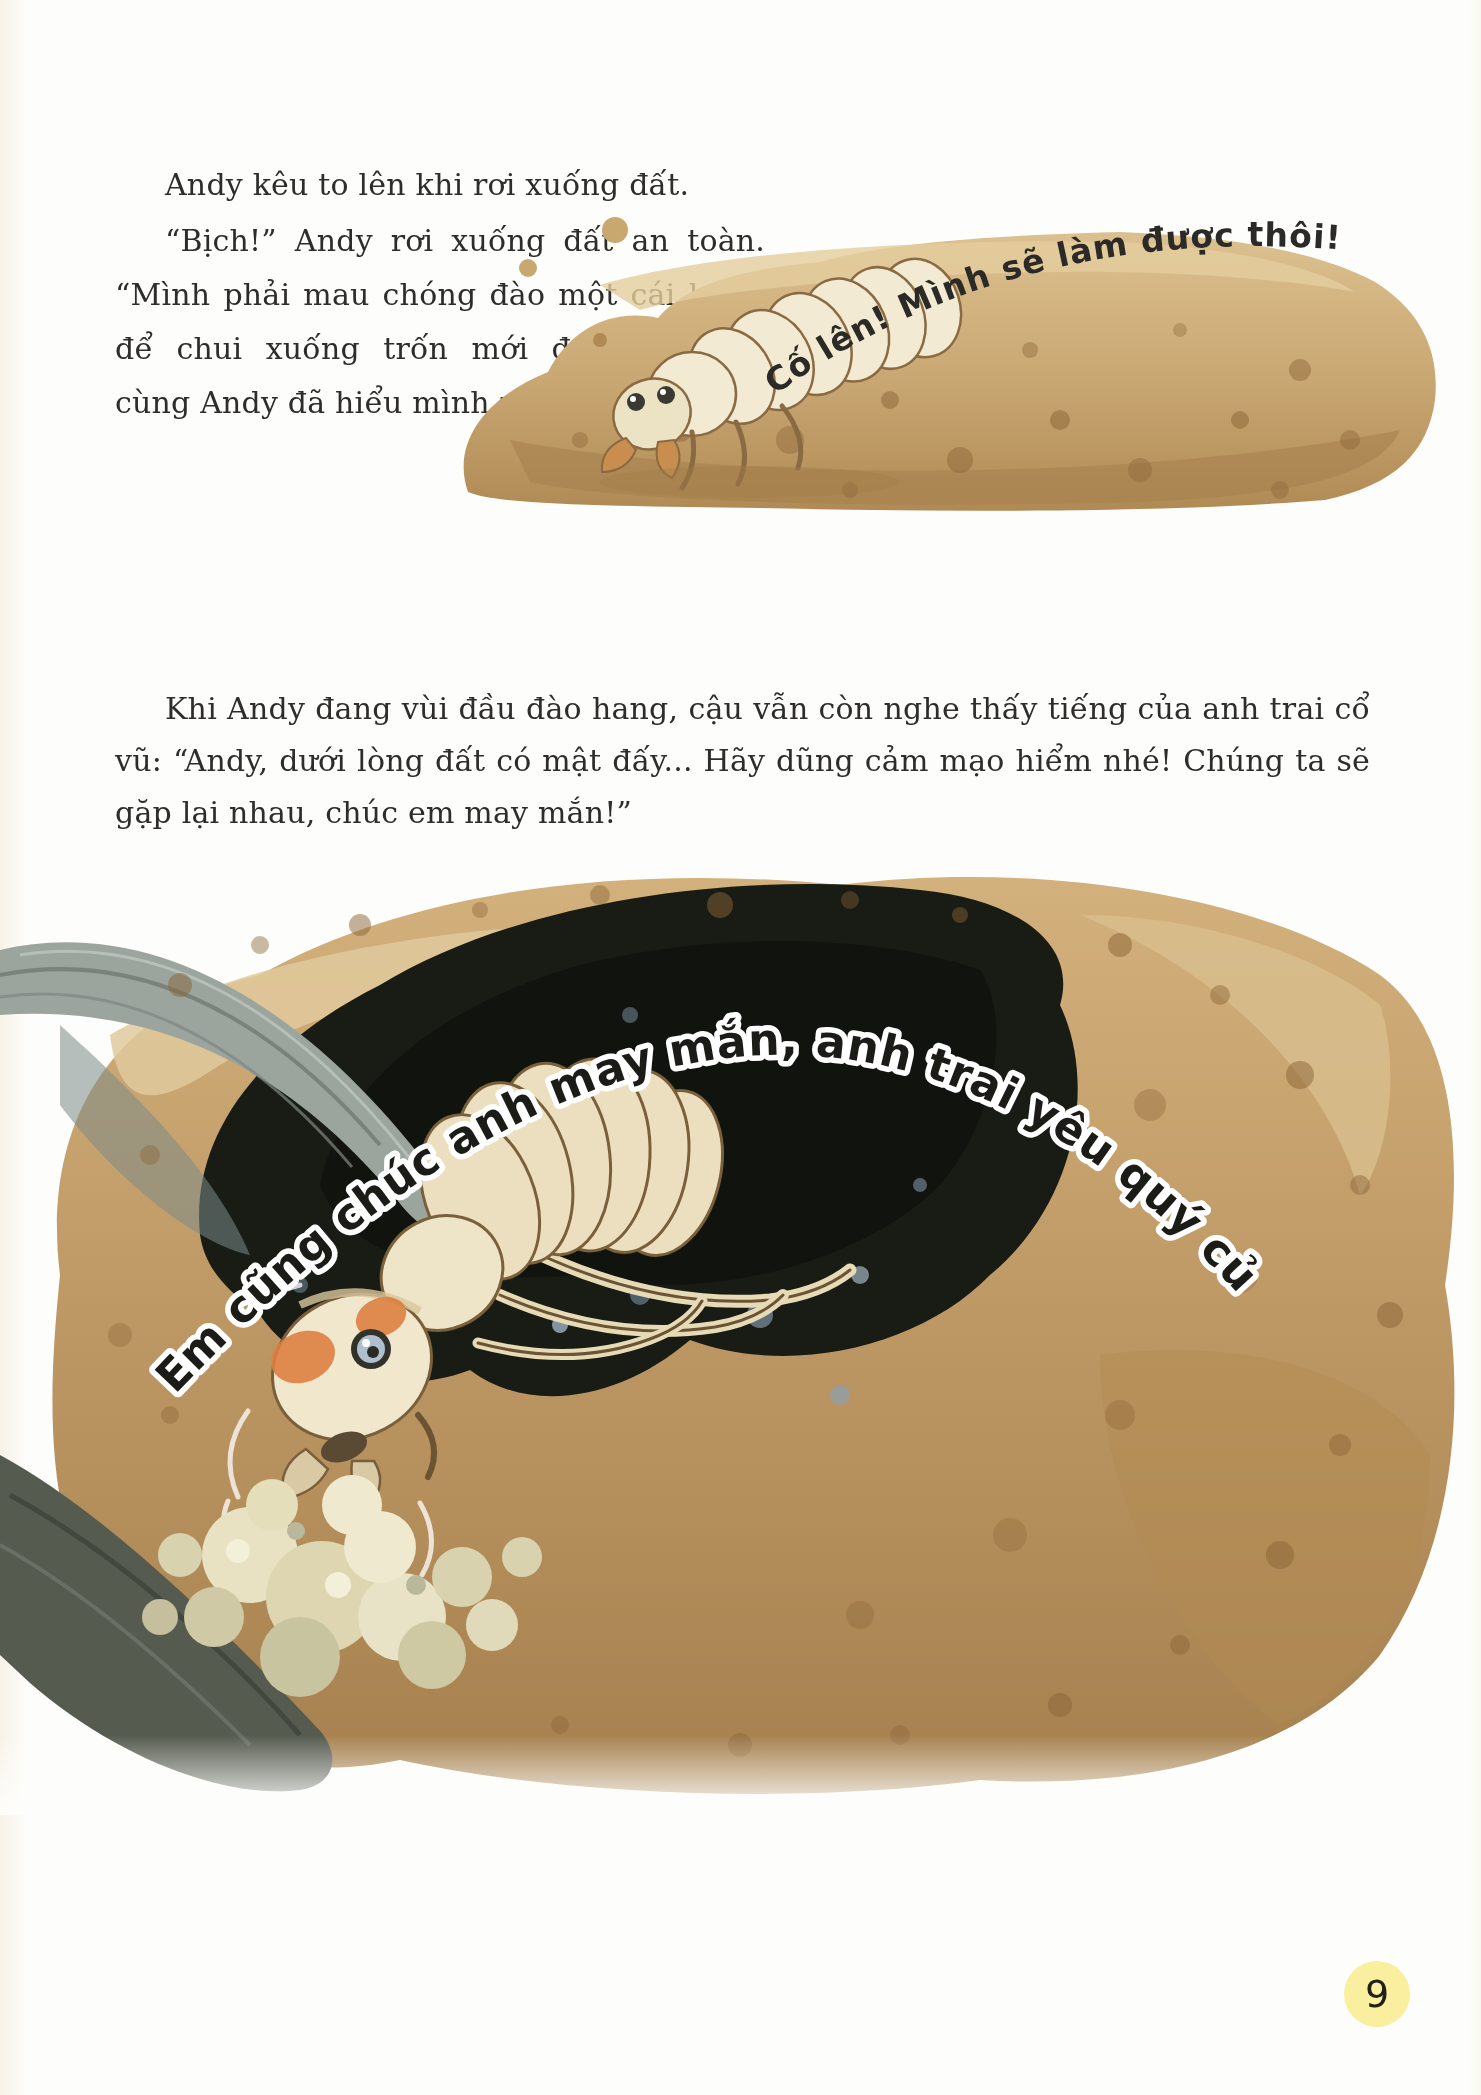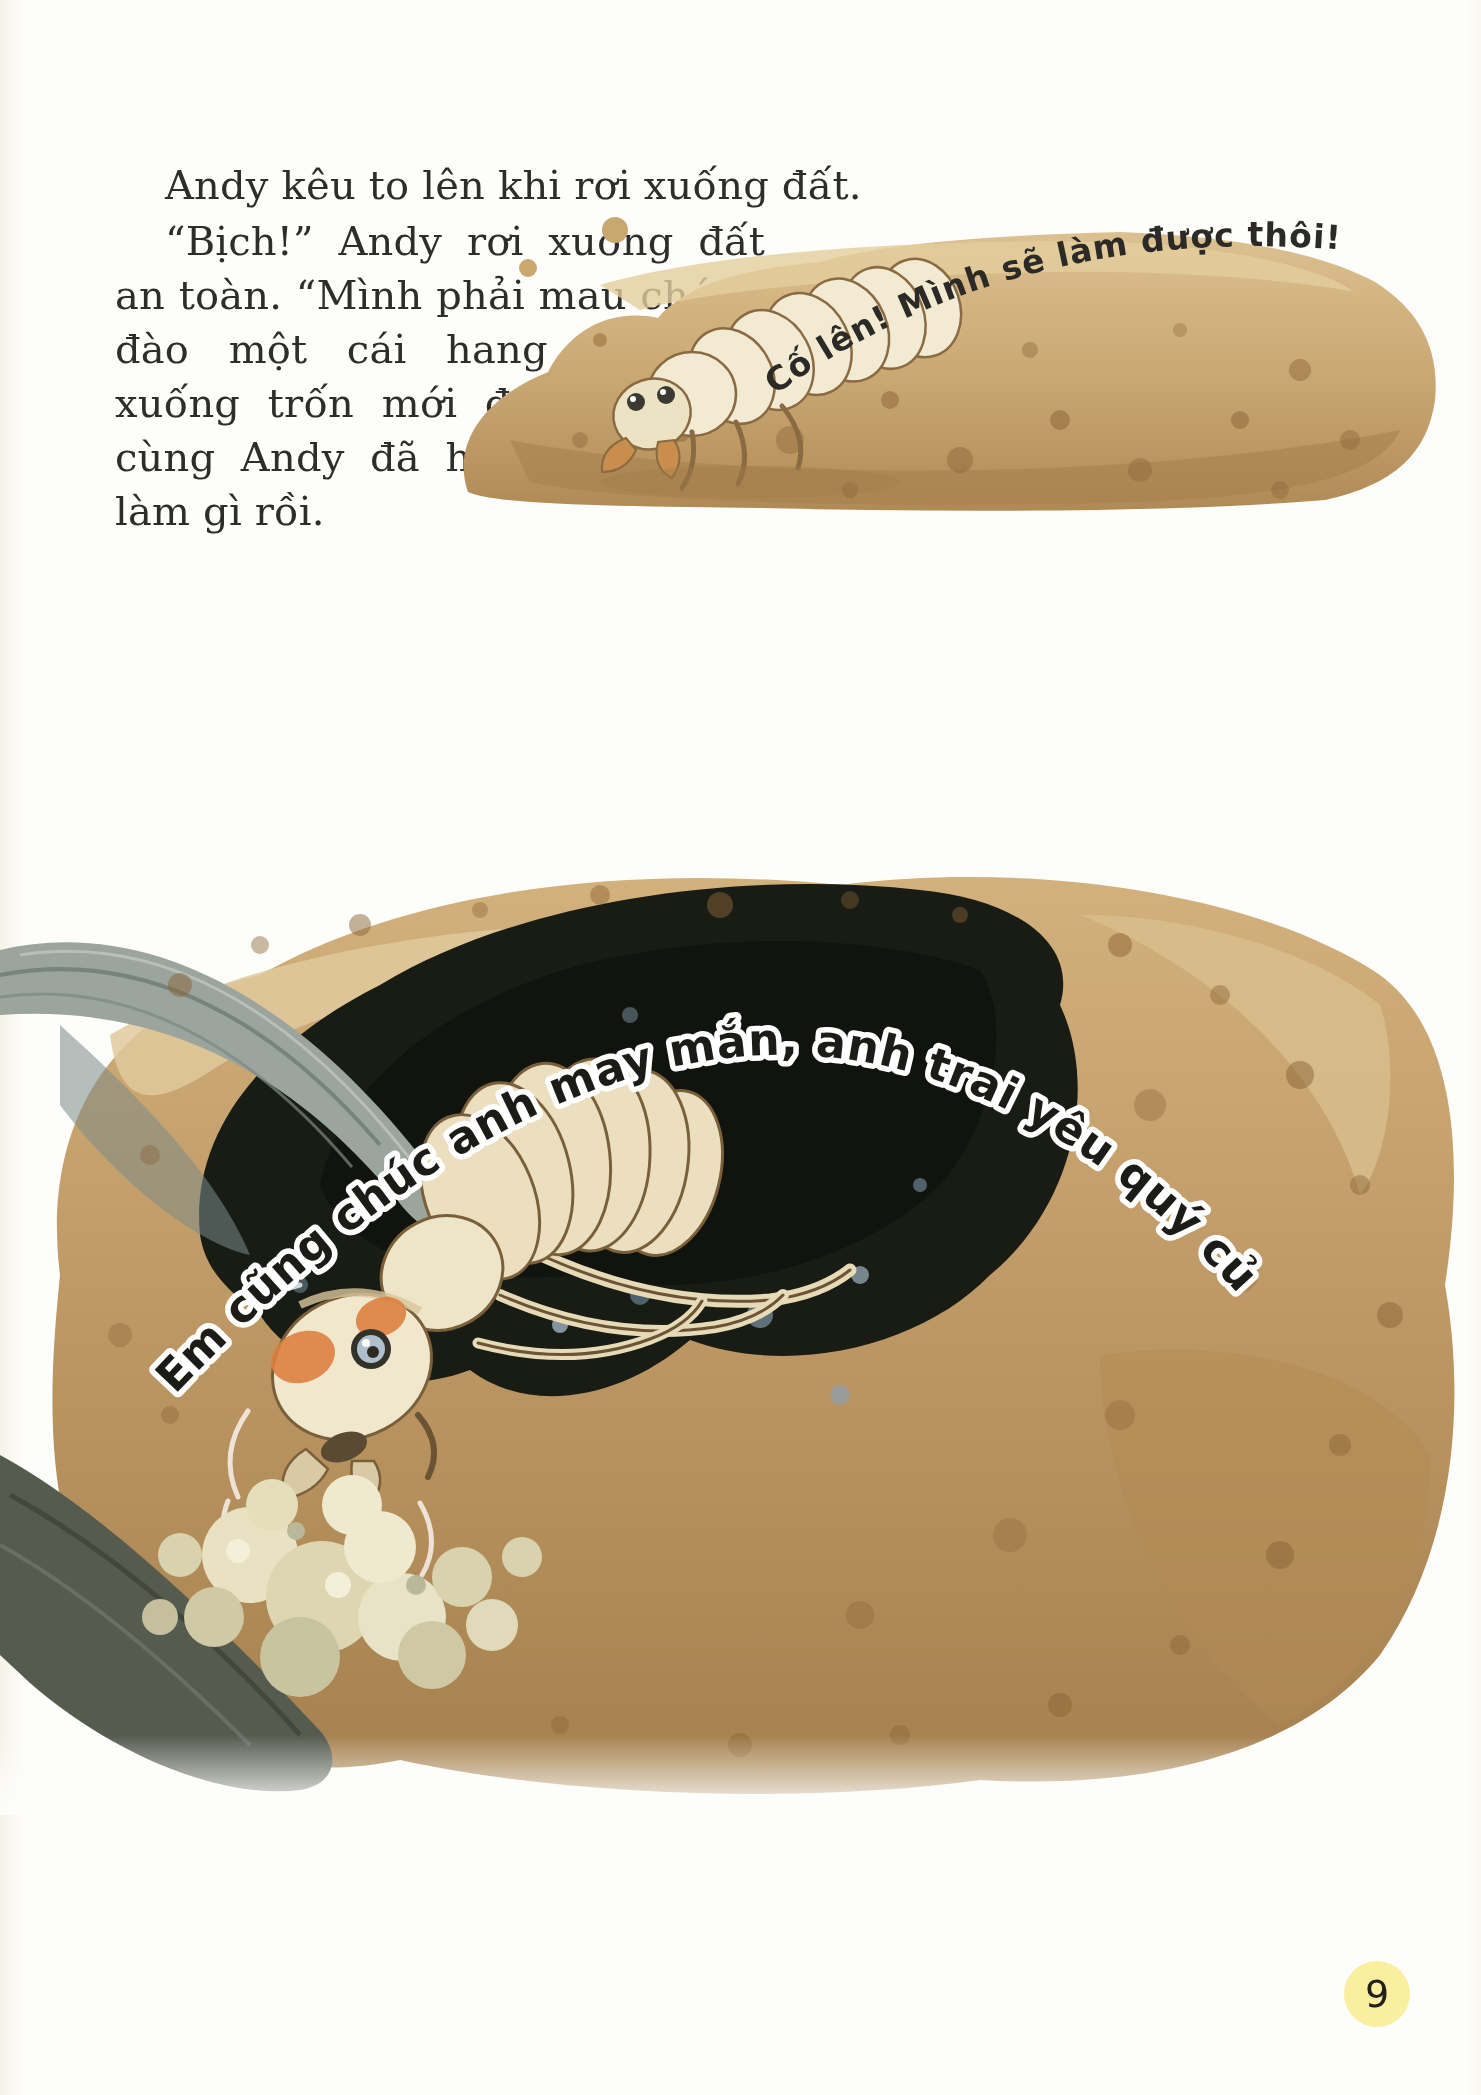--- a/index.html
+++ b/index.html
@@ -19,21 +19,21 @@
     opacity:.55;pointer-events:none;
   }
   .page::after{
     content:"";position:absolute;right:0;top:0;width:14px;height:100%;
     background:linear-gradient(270deg,#f4efdf 0%,rgba(244,239,223,0) 100%);
     opacity:.4;pointer-events:none;
   }
   .body-text{
     position:absolute;
     margin:0;
-    font-size:40px;
+    font-size:30px;
     line-height:54px;
     text-align:justify;
     text-indent:50px;
     letter-spacing:.2px;
     color:#2e2d2b;
   }
   .p1{left:115px;top:158px;width:900px;text-align:left;}
   .p2{left:115px;top:214px;width:650px;}
   .p3{left:115px;top:683px;width:1255px;line-height:52px;}
   .p4{left:115px;top:1778px;width:1255px;line-height:52px;}
@@ -146,20 +146,21 @@
       <path d="M362,216 q26,32 16,62" fill="none" stroke="#8a6a42" stroke-width="5" stroke-linecap="round"></path>
 
       <ellipse cx="330" cy="292" rx="150" ry="16" fill="#a07c49" opacity="0.4" stroke="none"></ellipse>
     </g>
 
     <text class="speech speech-top">
       <textPath href="#speechArcTop">Cố lên! Mình sẽ làm được thôi!</textPath>
     </text>
   </svg>
 
+  <p class="body-text p3">Khi Andy đang vùi đầu đào hang, cậu vẫn còn nghe thấy tiếng của anh trai cổ vũ: “Andy, dưới lòng đất có mật đấy... Hãy dũng cảm mạo hiểm nhé! Chúng ta sẽ gặp lại nhau, chúc em may mắn!”</p>
 
   <svg class="illo-main" viewBox="0 0 1481 960">
     <defs>
       <linearGradient id="earthGrad" x1="0" y1="0" x2="0" y2="1">
         <stop offset="0" stop-color="#d3b17c"></stop>
         <stop offset="0.5" stop-color="#bd9763"></stop>
         <stop offset="1" stop-color="#a5804e"></stop>
       </linearGradient>
       <linearGradient id="fadeBottom" x1="0" y1="0" x2="0" y2="1">
         <stop offset="0" stop-color="#fdfdfb" stop-opacity="0"></stop>

